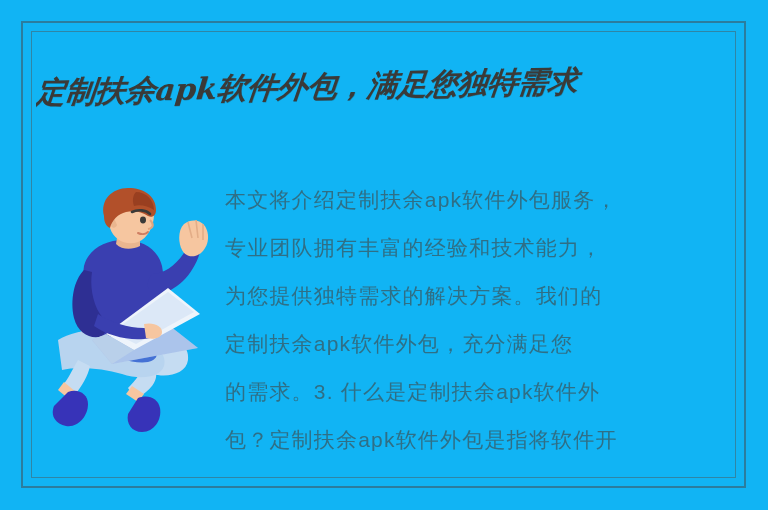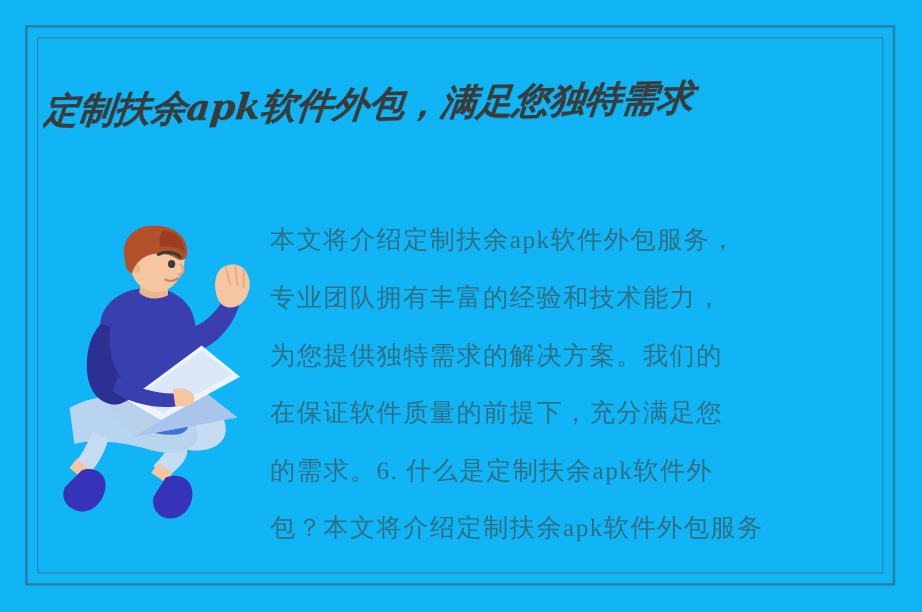--- a/index.html
+++ b/index.html
@@ -33,21 +33,21 @@
   }
   .title span{display:inline-block;transform:skewX(-7deg) rotate(-1.2deg);}
 
   
   .body-copy{
     position:absolute;left:225px;top:176px;width:516px;height:290px;
     overflow:hidden;
   }
   .body-line{
     color:#2f6f86;
-    font-family:Liberation Serif, serif;
+    font-family:Liberation Sans, sans-serif;
     font-size:21px;line-height:48px;height:48px;
     letter-spacing:1.2px;white-space:nowrap;overflow:hidden;
   }
 
   
   .illus{position:absolute;left:48px;top:188px;width:172px;height:248px;}
   .illus svg{display:block;width:172px;height:248px;}
 </style>
 </head>
 <body>
@@ -118,18 +118,18 @@
 
       <path d="M50 126 C 62 134, 80 140, 96 140 C 106 140, 110 146, 102 150 C 84 154, 60 148, 46 138 Z" fill="#3a3fb0"></path>
       <path d="M96 136 C 106 134, 114 138, 114 144 C 114 150, 106 152, 98 150 Z" fill="#f6c6a0"></path>
     </svg>
   </div>
 
   <div class="body-copy">
     <div class="body-line">本文将介绍定制扶余apk软件外包服务，</div>
     <div class="body-line">专业团队拥有丰富的经验和技术能力，</div>
     <div class="body-line">为您提供独特需求的解决方案。我们的</div>
-    <div class="body-line">在保证软件质量的前提下，充分满足您</div>
-    <div class="body-line">的需求。6. 什么是定制扶余apk软件外</div>
-    <div class="body-line">包？本文将介绍定制扶余apk软件外包服务</div>
+    <div class="body-line">定制扶余apk软件外包，充分满足您</div>
+    <div class="body-line">的需求。3. 什么是定制扶余apk软件外</div>
+    <div class="body-line">包？定制扶余apk软件外包是指将软件开</div>
   </div>
 
 </div>
 
 </body></html>

